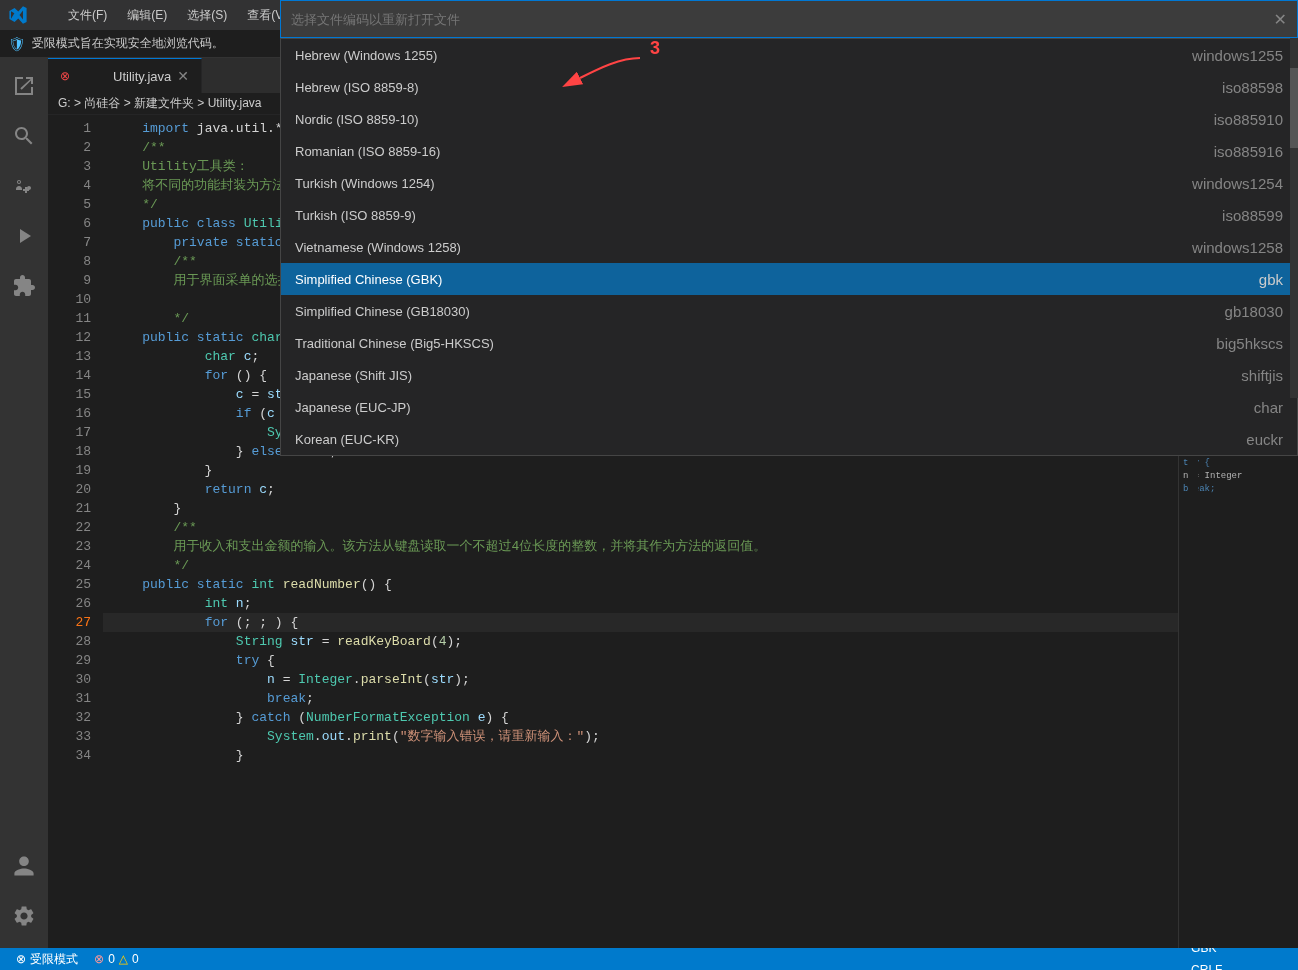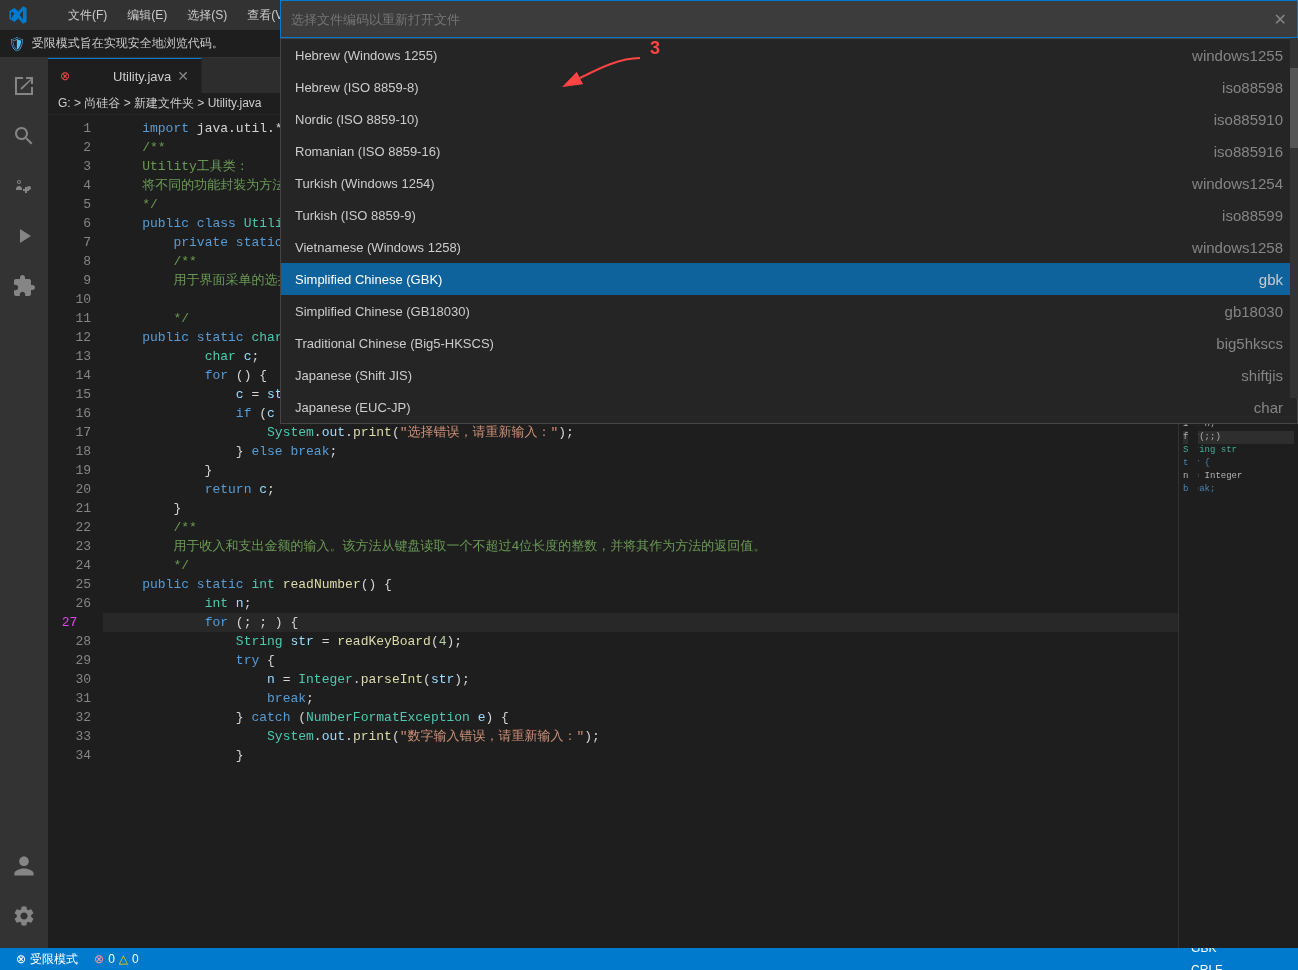--- a/index.html
+++ b/index.html
@@ -200,21 +200,21 @@
       text-align: right;
       padding-right: 12px;
       color: #858585;
       font-family: 'Courier New', monospace;
       font-size: 13px;
       line-height: 19px;
       user-select: none;
       flex-shrink: 0;
     }
     .line-number { height: 19px; }
-    .line-number.active { color: #d946ef; text-align: center; }
+    .line-number.active { color: #f97316; }
 
     #code-view {
       flex: 1;
       background: #1e1e1e;
       padding: 4px 0;
       font-family: 'Courier New', monospace;
       font-size: 13px;
       line-height: 19px;
       overflow: hidden;
       position: relative;
@@ -674,20 +674,24 @@
       <span class="encoding-code">big5hkscs</span>
     </div>
     <div class="encoding-item">
       <span class="encoding-name">Japanese (Shift JIS)</span>
       <span class="encoding-code">shiftjis</span>
     </div>
     <div class="encoding-item">
       <span class="encoding-name">Japanese (EUC-JP)</span>
       <span class="encoding-code">char</span>
     </div>
+    <div class="encoding-item">
+      <span class="encoding-name">Korean (EUC-KR)</span>
+      <span class="encoding-code">euckr</span>
+    </div>
   </div>
 
   <div id="encoding-scrollbar">
     <div id="encoding-scrollbar-thumb"></div>
   </div>
 
   <div id="arrow-annotation">
     <svg viewBox="0 0 120 60">
       <defs>
         <marker id="arrowhead" markerWidth="10" markerHeight="7" refX="0" refY="3.5" orient="auto">

